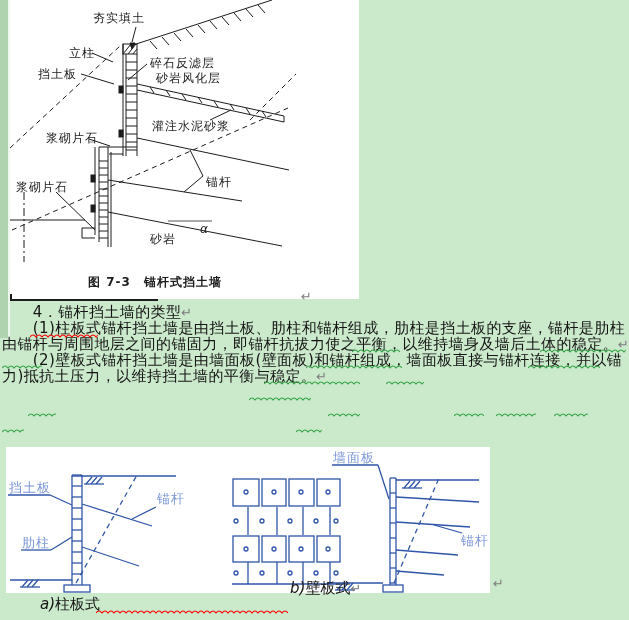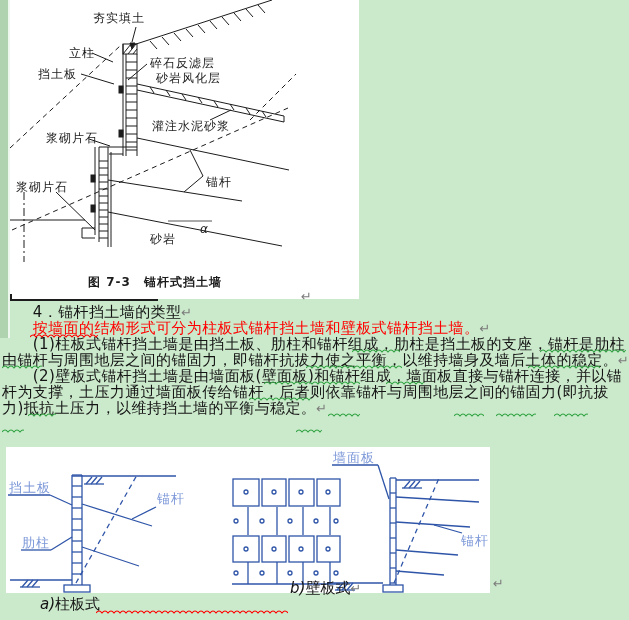--- a/index.html
+++ b/index.html
@@ -149,25 +149,23 @@
     <text class="blk it" x="190" y="233" font-size="12">α</text>
     <text class="blk" x="145" y="286" font-size="14" font-weight="bold" text-anchor="middle" letter-spacing="1.5">图 7-3　锚杆式挡土墙</text>
   </svg>
 </div>
 <div class="abs" id="fig-top-edge-h"></div>
 <div class="abs" id="fig-top-edge-v"></div>
 <span class="abs pm" id="pilcrow-top">↵</span>
 
 <div class="abs" id="text-block">
   <div class="tline"><span>　　4．锚杆挡土墙的类型</span><span class="pm">↵</span></div>
-  <div class="tline"><span>　　</span><span class="red">按墙面的结构形式可分为柱板式锚杆挡土墙和壁板式锚杆挡土墙。</span><span class="pm">↵</span></div>
   <div class="tline"><span>　　(1)柱板式锚杆挡土墙是由挡土板、肋柱和锚杆组成，肋柱是挡土板的支座，锚杆是肋柱</span></div>
   <div class="tline"><span>由锚杆与周围地层之间的锚固力，即锚杆抗拔力使之平衡，以维持墙身及墙后土体的稳定。</span><span class="pm">↵</span></div>
   <div class="tline"><span>　　(2)壁板式锚杆挡土墙是由墙面板(壁面板)和锚杆组成，墙面板直接与锚杆连接，并以锚</span></div>
-  <div class="tline"><span>杆为支撑，土压力通过墙面板传给锚杆，后者则依靠锚杆与周围地层之间的锚固力(即抗拔</span></div>
   <div class="tline"><span>力)抵抗土压力，以维持挡土墙的平衡与稳定。</span><span class="pm">↵</span></div>
 </div>
 
 <div class="abs sq" style="left:30px;top:334px;width:68px;">
     <svg width="68" height="5" style="display:block">
       <path d="M0 3 q3 -4 6 0 q3 -4 6 0 q3 -4 6 0 q3 -4 6 0 q3 -4 6 0 q3 -4 6 0 q3 -4 6 0 q3 -4 6 0 q3 -4 6 0 q3 -4 6 0 q3 -4 6 0 q3 -4 6 0" fill="none" stroke="#ff0000" stroke-width="1.1"></path>
     </svg>
   </div>
 <div class="abs sq" style="left:352px;top:349px;width:48px;">
     <svg width="48" height="5" style="display:block">

